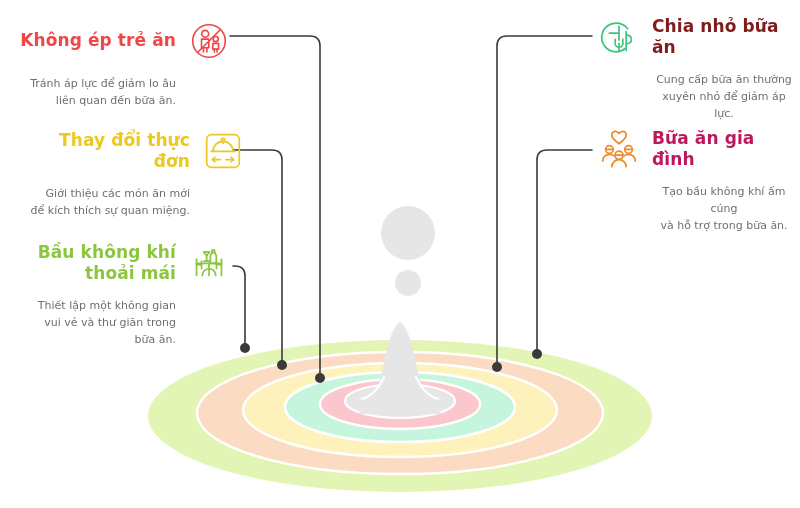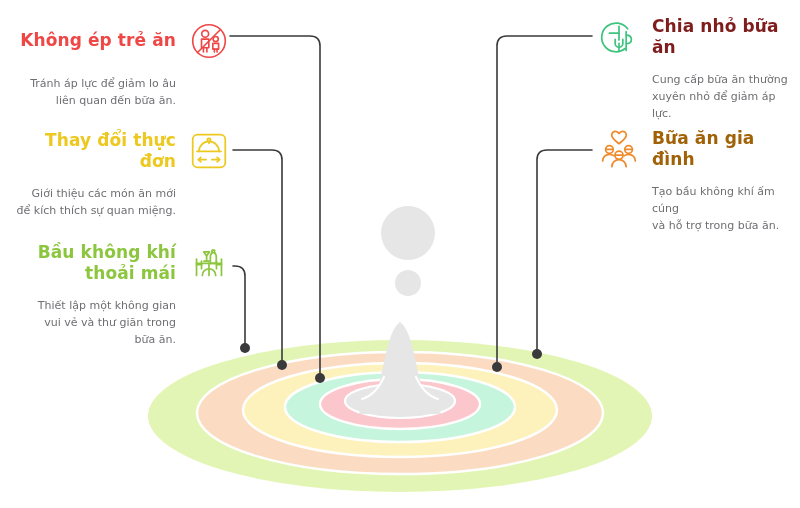--- a/index.html
+++ b/index.html
@@ -39,25 +39,25 @@
   .item.right .icon{margin-right:10px;}
 
   .desc{
     font-size:11px;
     color:#6f6f73;
     line-height:1.55;
     white-space:pre-line;
     margin-top:11px;
   }
   .item.left .desc{text-align:right;padding-right:56px;}
-  .item.right .desc{text-align:left;padding-left:56px;}
+  .item.right .desc{text-align:center;padding-left:56px;}
 
   
   #item-no-force   {left:10px; top:18px;  width:222px;}
-  #item-change-menu{left:10px; top:128px; width:222px;}
+  #item-change-menu{left:24px; top:128px; width:222px;}
   #item-atmosphere {left:10px; top:240px; width:222px;}
   #item-small-meals{left:596px;top:14px;  width:200px;}
   #item-family-meal{left:596px;top:126px; width:200px;}
 </style>
 </head>
 <body>
 
 <div id="stage">
 
   <svg class="art" viewBox="0 0 800 508">
@@ -199,19 +199,19 @@
           <line x1="10.4" y1="24.5" x2="17.6" y2="24.5"></line>
           <path d="M7 36.5 c0 -4 3.1 -7 7 -7 c1.6 0 3.1 0.5 4.3 1.4"></path>
           <circle cx="34" cy="24.5" r="4"></circle>
           <line x1="30.4" y1="24.5" x2="37.6" y2="24.5"></line>
           <path d="M41 36.5 c0 -4 -3.1 -7 -7 -7 c-1.6 0 -3.1 0.5 -4.3 1.4"></path>
           <circle cx="24" cy="30.5" r="4.2"></circle>
           <line x1="20.2" y1="30.5" x2="27.8" y2="30.5"></line>
           <path d="M16.6 42.5 c0 -4.1 3.3 -7.4 7.4 -7.4 c4.1 0 7.4 3.3 7.4 7.4"></path>
         </g>
       </svg>
-      <div class="title" style="color:#a16207">Bữa ăn gia đình</div>
+      <div class="title" style="color:#be185d">Bữa ăn gia đình</div>
     </div>
     <div class="desc">Tạo bầu không khí ấm cúng
 và hỗ trợ trong bữa ăn.</div>
   </div>
 
 </div>
 
 </body></html>

